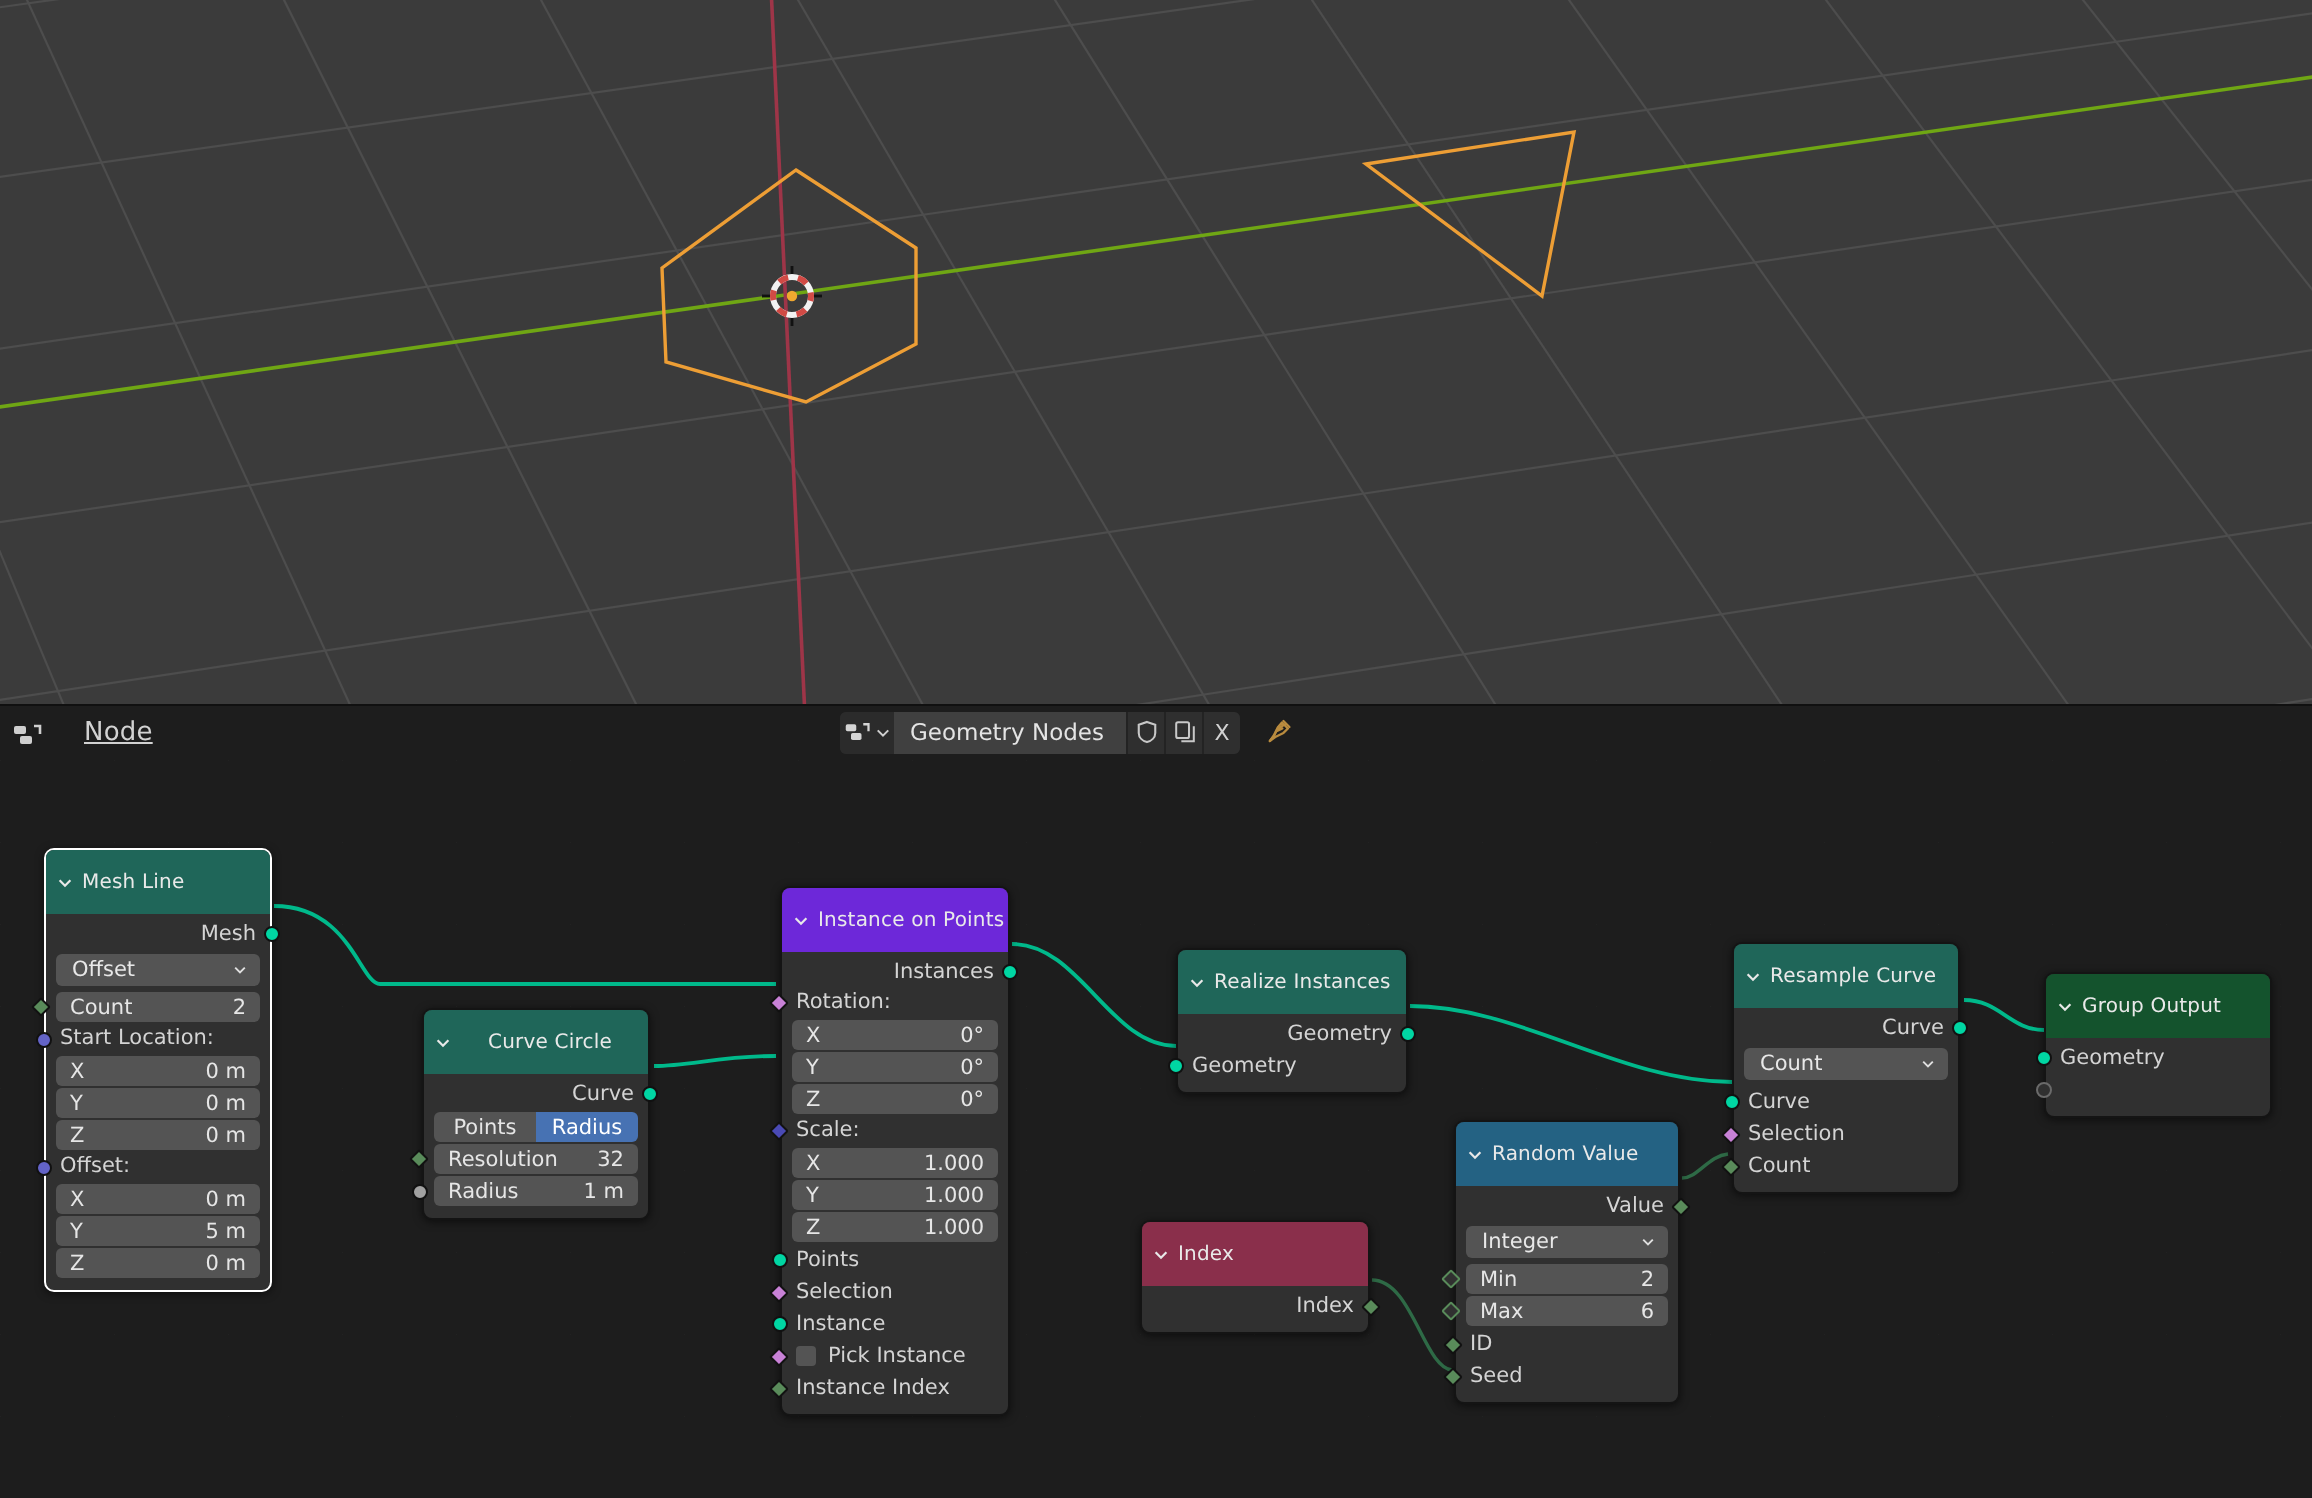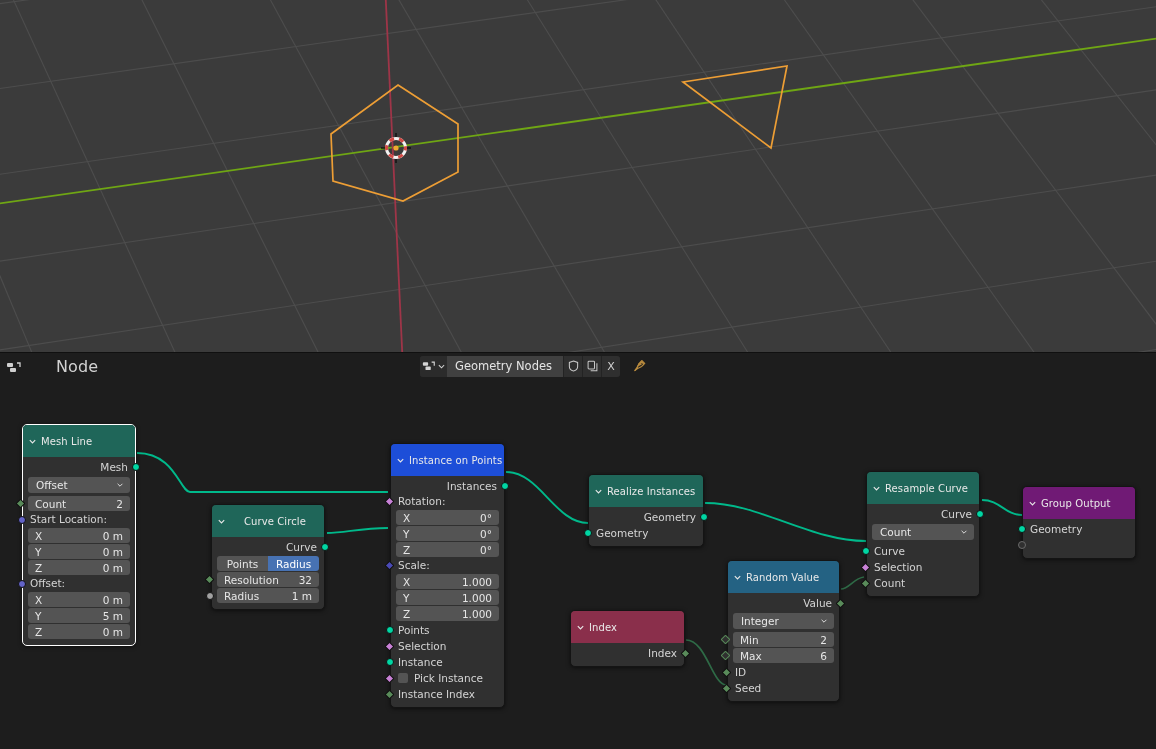--- a/index.html
+++ b/index.html
@@ -9,21 +9,21 @@
   
   #viewport { position:absolute; left:0; top:0; width:1156px; height:352px;
      background:#3b3b3b; overflow:hidden; }
   #viewport svg { position:absolute; left:0; top:0; }
 
   
   #node-header { position:absolute; left:0; top:352px; width:1156px; height:28px;
      background:#1d1d1d; border-top:1px solid #101010; display:flex; align-items:center; }
   .hdr-left { display:flex; align-items:center; padding-left:6px; }
   .editor-type-icon { width:16px; height:14px; position:relative; margin-right:4px; }
-  .hdr-title { color:#d2d2d2; font-size:16px; margin-left:30px; letter-spacing:.1px; }
+  .hdr-title { color:#d2d2d2; font-size:13px; margin-left:16px; letter-spacing:.1px;text-decoration:underline; }
 
   .hdr-mid { position:absolute; left:420px; top:355px; display:flex; align-items:center; height:22px; }
   .id-block { display:flex; align-items:center; height:21px; background:#282828;
      border-radius:3px; overflow:hidden; }
   .id-icon-btn { width:27px; height:21px; background:#2b2b2b; display:flex; align-items:center;
      justify-content:center; gap:2px; }
   .id-name { background:#404040; color:#e4e4e4; font-size:11.5px; height:21px; line-height:21px;
      padding:0 10px 0 8px; min-width:116px; }
   .id-btn { width:19px; height:21px; background:#2f2f2f; display:flex; align-items:center;
      justify-content:center; border-left:1px solid #232323; }
@@ -314,21 +314,21 @@
         <div class="wrap" style="position: relative;">
           <div class="wfield">
             <span>Radius</span>
             <span class="wv">1 m</span>
           </div>
           <span class="sock in" style="background: rgb(161, 161, 161); left: -6px;"></span>
         </div>
       </div>
     </div>
     <div class="node" style="left: 390px; top: 63px; width: 115px;">
-      <div class="nhead" style="background: #1d4ed8;">
+      <div class="nhead" style="background: #6d28d9;">
         <svg class="chev" viewBox="0 0 10 10">
           <path d="M2 3.5 L5 6.5 L8 3.5" fill="none" stroke="#e8e8e8" stroke-width="1.25"></path>
         </svg>
         <span>Instance on Points</span>
       </div>
       <div class="nbody">
         <div class="row out">
           <span class="rlabel">Instances</span>
           <span class="sock out" style="background: rgb(0, 214, 163);"></span>
         </div>
@@ -503,21 +503,21 @@
         <span>Index</span>
       </div>
       <div class="nbody">
         <div class="row out">
           <span class="rlabel">Index</span>
           <span class="sock out diamond" style="background: rgb(89, 139, 90);"></span>
         </div>
       </div>
     </div>
     <div class="node" style="left: 1022px; top: 106px; width: 114px;">
-      <div class="nhead" style="background: #701a75;">
+      <div class="nhead" style="background: #14532d;">
         <svg class="chev" viewBox="0 0 10 10">
           <path d="M2 3.5 L5 6.5 L8 3.5" fill="none" stroke="#e8e8e8" stroke-width="1.25"></path>
         </svg>
         <span>Group Output</span>
       </div>
       <div class="nbody">
         <div class="row">
           <span class="rlabel">Geometry</span>
           <span class="sock in" style="background: rgb(0, 214, 163);"></span>
         </div>

